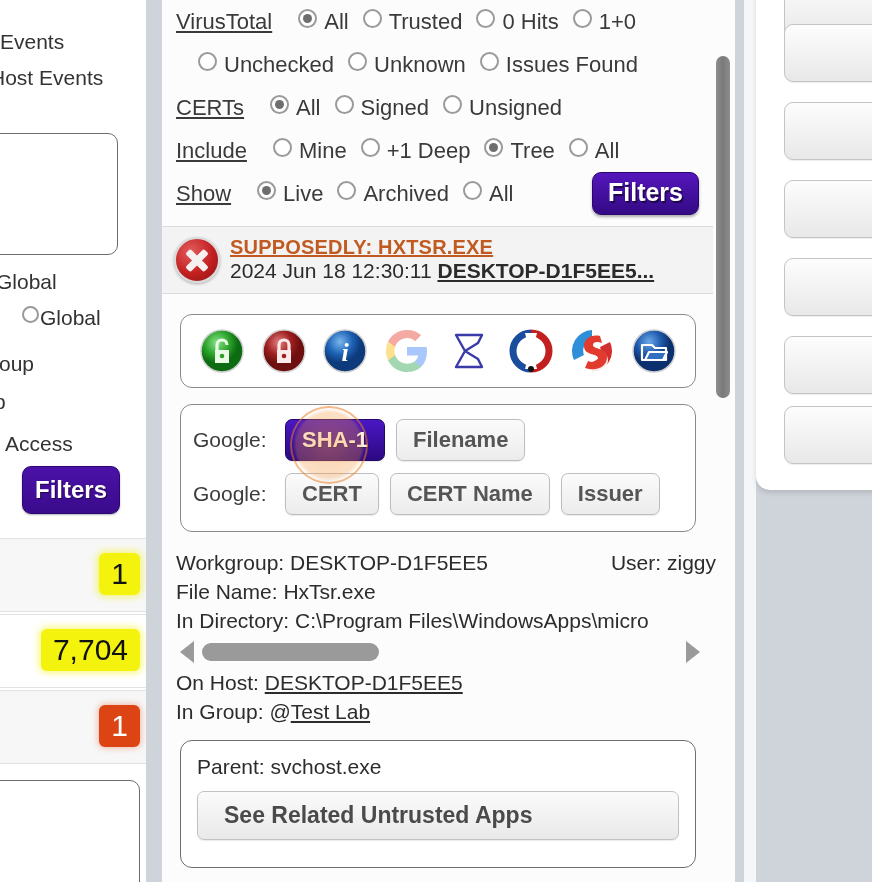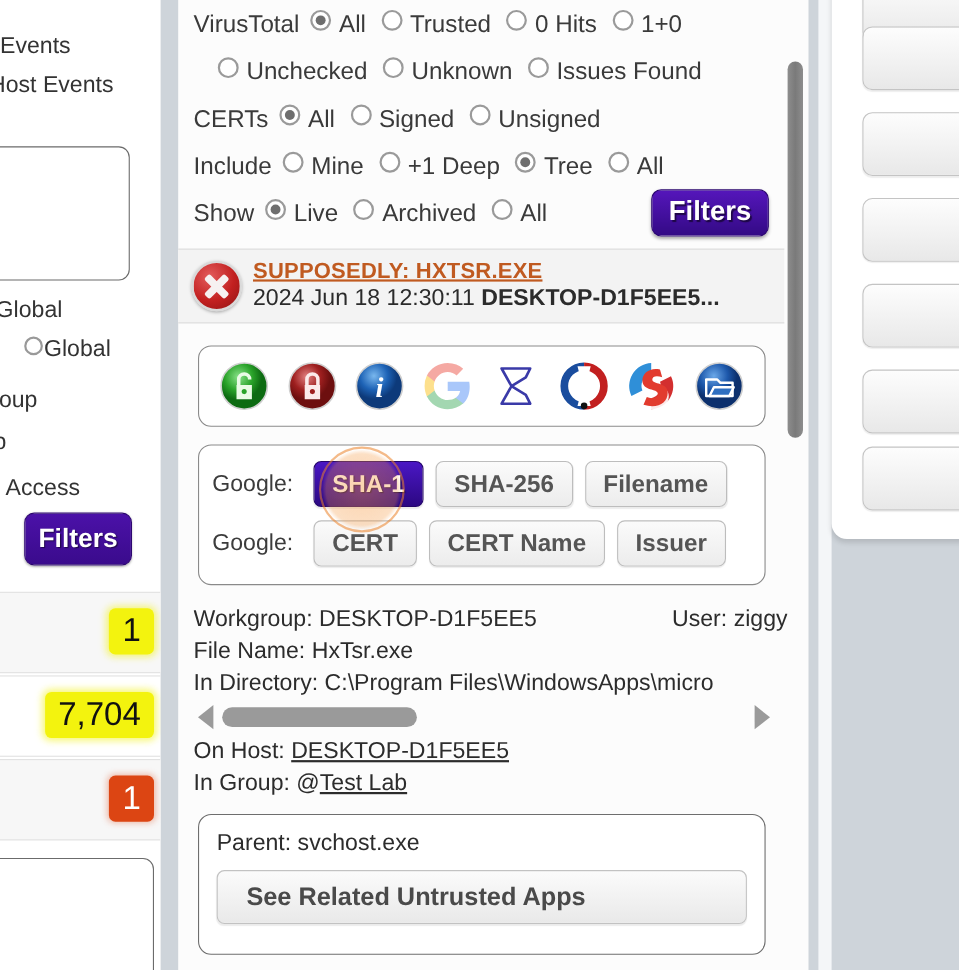--- a/index.html
+++ b/index.html
@@ -75,21 +75,21 @@
   .filter-block {
     position: absolute; left: 0; top: 0; width: 551px;
     padding: 0 14px;
   }
   .frow {
     display: flex; align-items: center;
     font-size: 22px; color: #3a3a3a;
     height: 43px;
     white-space: nowrap;
   }
-  .frow .flabel { margin-right: 10px; }
+  .frow .flabel { margin-right: 26px; text-decoration: underline; }
   .opt { display: inline-flex; margin-right: 14px; }
   .opt:last-child { margin-right: 0; }
   .radio {
     width: 19px; height: 19px;
     border: 2px solid #9a9a9a;
     border-radius: 50%;
     background: #fff;
     display: inline-block;
     position: relative;
     margin-right: 7px;
@@ -138,21 +138,21 @@
     background: #f6f1f1; border-radius: 2px;
     margin-left: -13px; margin-top: -3.5px;
   }
   .alert-icon::before { transform: rotate(45deg); }
   .alert-icon::after  { transform: rotate(-45deg); }
   .alert-title {
     font-size: 20px; font-weight: bold; color: #c05a20;
     letter-spacing: .2px; line-height: 1.15; text-decoration: underline;
   }
   .alert-sub { font-size: 21px; color: #2b2b2b; line-height: 1.15; }
-  .alert-sub b { font-weight: bold; }
+  .alert-sub b { font-weight: bold; text-decoration: underline; }
 
   
   .icon-strip {
     position: absolute; left: 180px; top: 314px;
     width: 516px; height: 74px;
     border: 1px solid #8a8a8a; border-radius: 12px;
     background: #fff;
     display: flex; align-items: center; justify-content: space-around;
     padding: 0 10px;
   }
@@ -479,21 +479,20 @@
       <path d="M12 18h10l3 3h11v12H12z" fill="none" stroke="#ffffff" stroke-width="2.2" stroke-linejoin="round"></path>
       <path d="M15 33l4-8h18l-4 8z" fill="#2f6fc0" stroke="#ffffff" stroke-width="2.2" stroke-linejoin="round"></path>
     </svg>
   </div>
 
   <div class="gcard">
     <div class="grow">
       <span class="glabel">Google:</span>
       <div id="grow1" style="display:flex;align-items:center;">
           <div class="gbtn active">SHA-1</div>
-          <div class="gbtn">SHA-256</div>
           <div class="gbtn">Filename</div>
         </div>
     </div>
     <div class="grow">
       <span class="glabel">Google:</span>
       <div id="grow2" style="display:flex;align-items:center;">
           <div class="gbtn">CERT</div>
           <div class="gbtn">CERT Name</div>
           <div class="gbtn">Issuer</div>
         </div>

